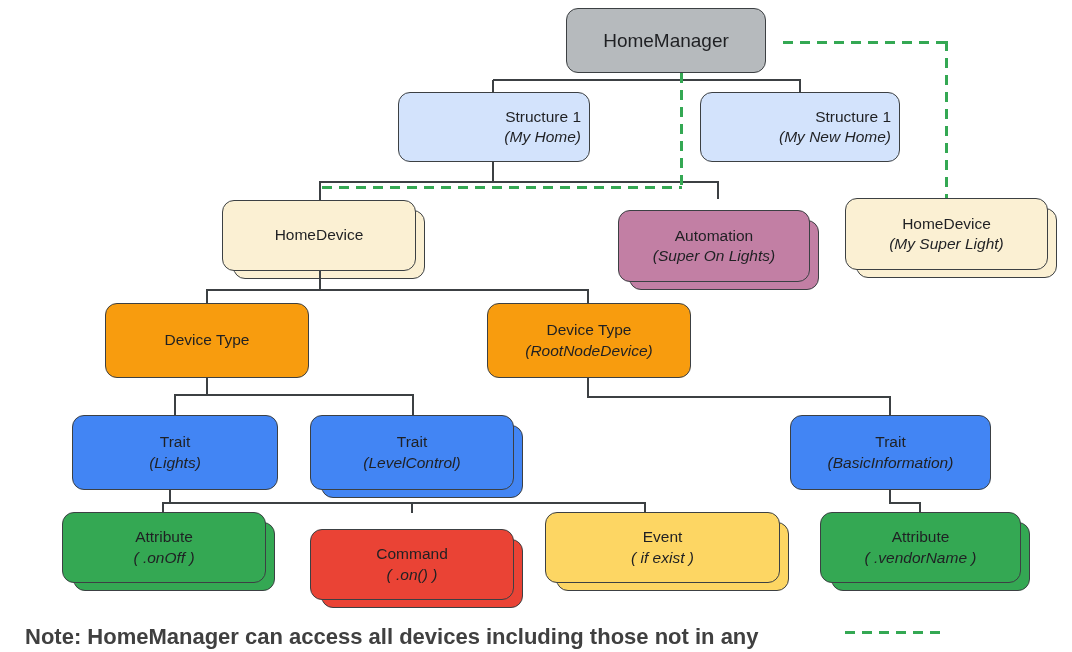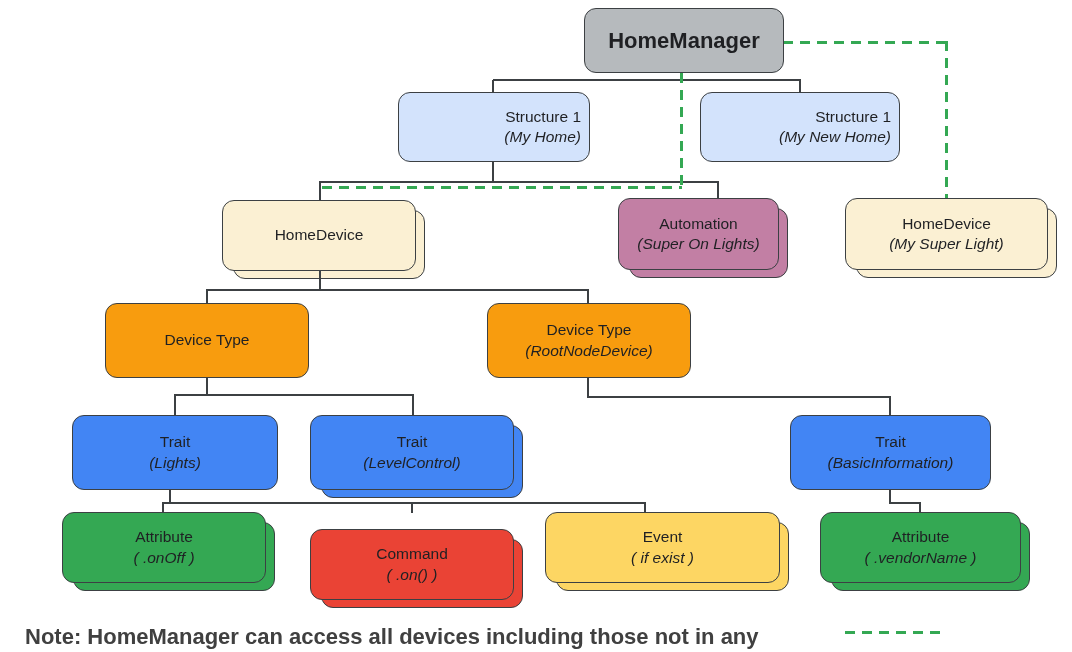--- a/index.html
+++ b/index.html
@@ -74,37 +74,37 @@
       <div class="edge-v" style="left: 411px; top: 502px; height: 11px; width: 2px;"></div>
       <div class="edge-v" style="left: 644px; top: 502px; height: 11px; width: 2px;"></div>
       <div class="edge-v" style="left: 889px; top: 488px; height: 15px; width: 2px;"></div>
       <div class="edge-v" style="left: 919px; top: 502px; height: 11px; width: 2px;"></div>
       <div class="dash-h" style="left: 783px; top: 41px; width: 164px; height: 3px;"></div>
       <div class="dash-h" style="left: 322px; top: 186px; width: 360px; height: 3px;"></div>
       <div class="dash-v" style="left: 945px; top: 41px; height: 157px; width: 3px;"></div>
       <div class="dash-v" style="left: 680px; top: 73px; height: 115px; width: 3px;"></div>
     </div>
 
-  <div class="node c-gray" style="left:584px;top:8px;width:200px;height:65px;font-size:22px;font-weight:bold;">
+  <div class="node c-gray" style="left:566px;top:8px;width:200px;height:65px;font-size:19px;">
     <div>HomeManager</div>
   </div>
 
   <div class="node c-blue-lt" style="left:398px;top:92px;width:192px;height:70px;">
     <div>Structure 1</div>
     <div class="sub">(My Home)</div>
   </div>
   <div class="node c-blue-lt" style="left:700px;top:92px;width:200px;height:70px;">
     <div>Structure 1</div>
     <div class="sub">(My New Home)</div>
   </div>
 
   <div class="node c-cream stacked" style="left:222px;top:200px;width:194px;height:71px;">
     <div>HomeDevice</div>
   </div>
-  <div class="node c-purple stacked" style="left:618px;top:198px;width:161px;height:72px;">
+  <div class="node c-purple stacked" style="left:618px;top:210px;width:192px;height:72px;">
     <div>Automation</div>
     <div class="sub">(Super On Lights)</div>
   </div>
   <div class="node c-cream stacked" style="left:845px;top:198px;width:203px;height:72px;">
     <div>HomeDevice</div>
     <div class="sub">(My Super Light)</div>
   </div>
 
   <div class="node c-orange" style="left:105px;top:303px;width:204px;height:75px;">
     <div>Device Type</div>

